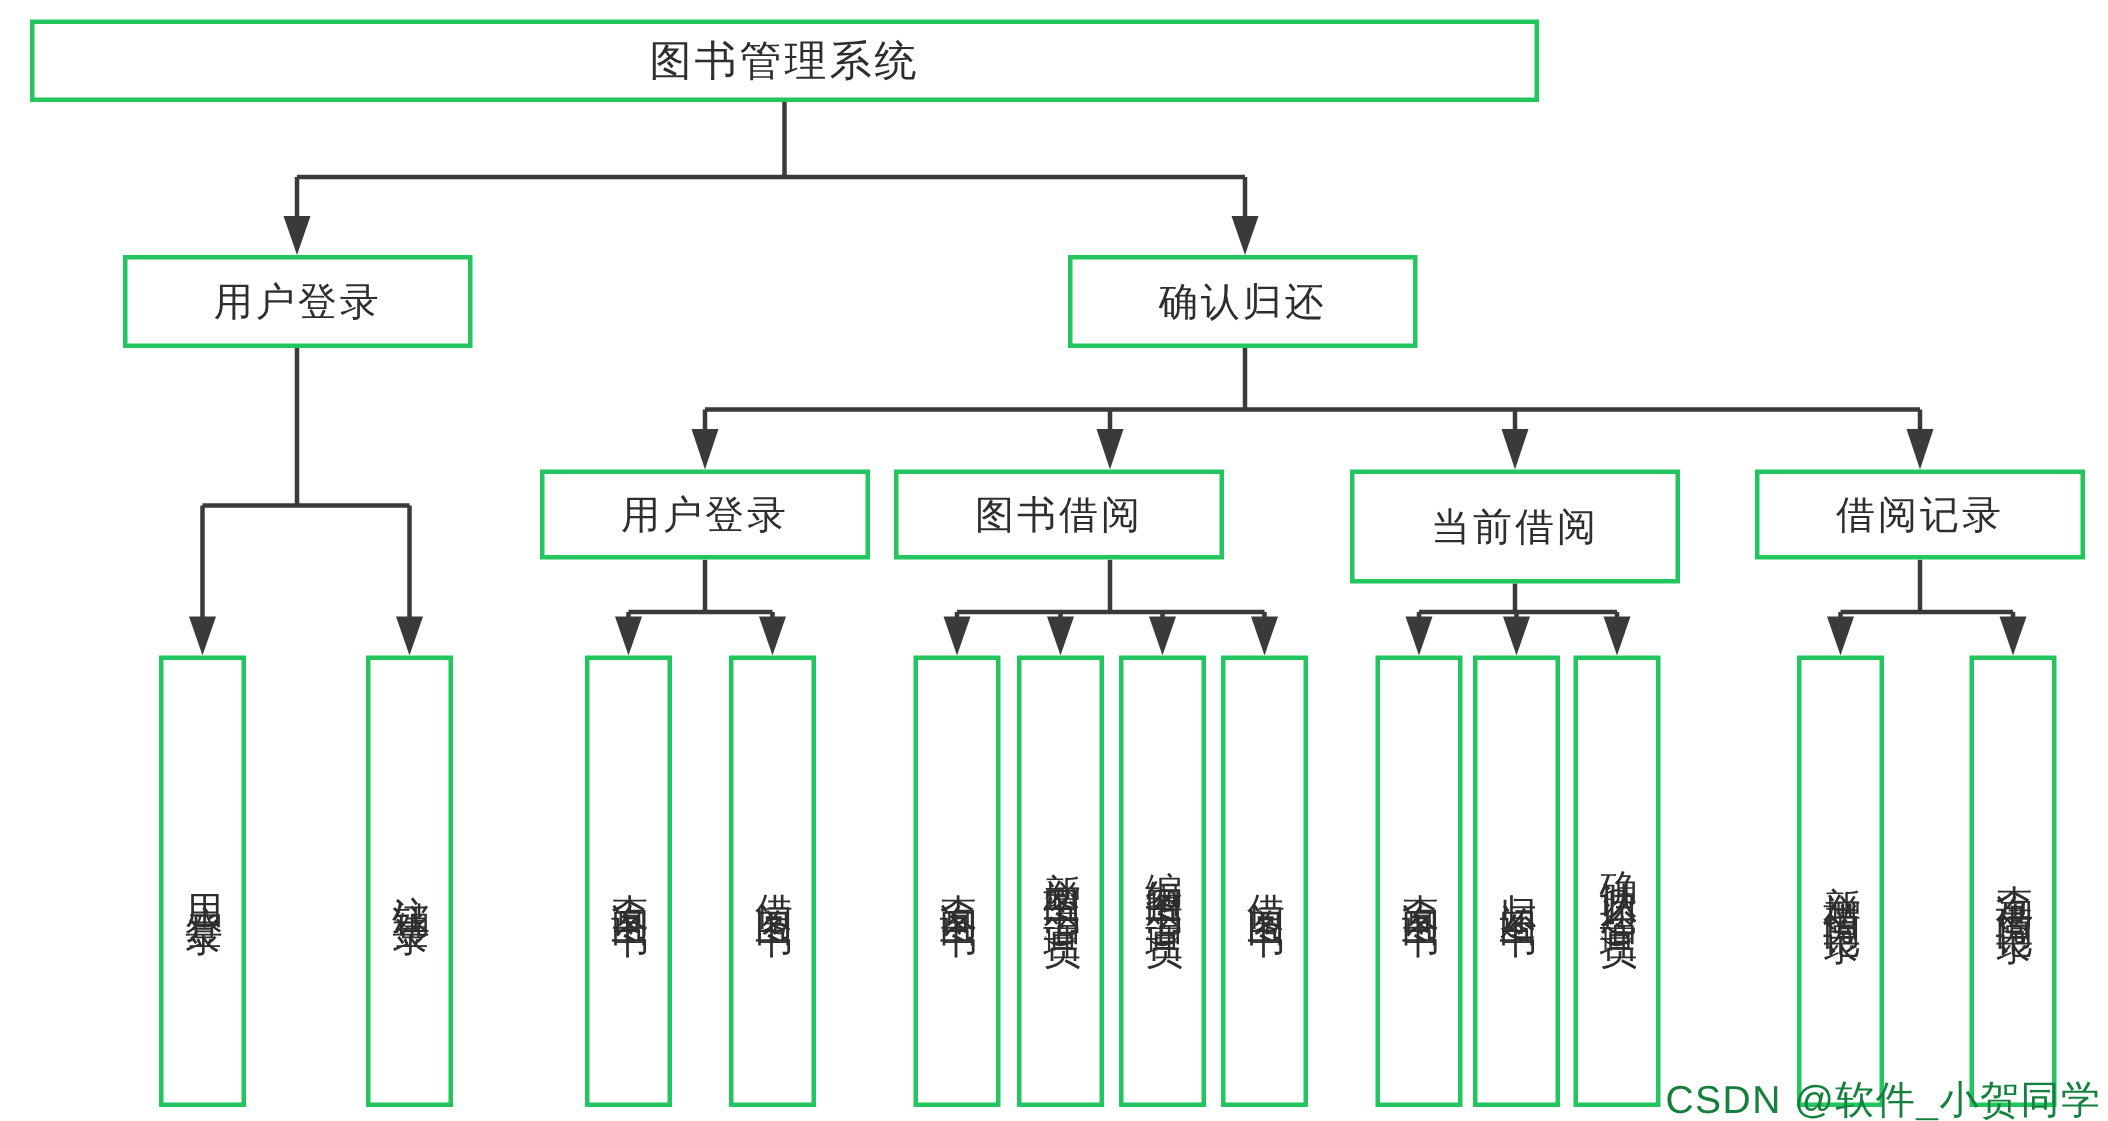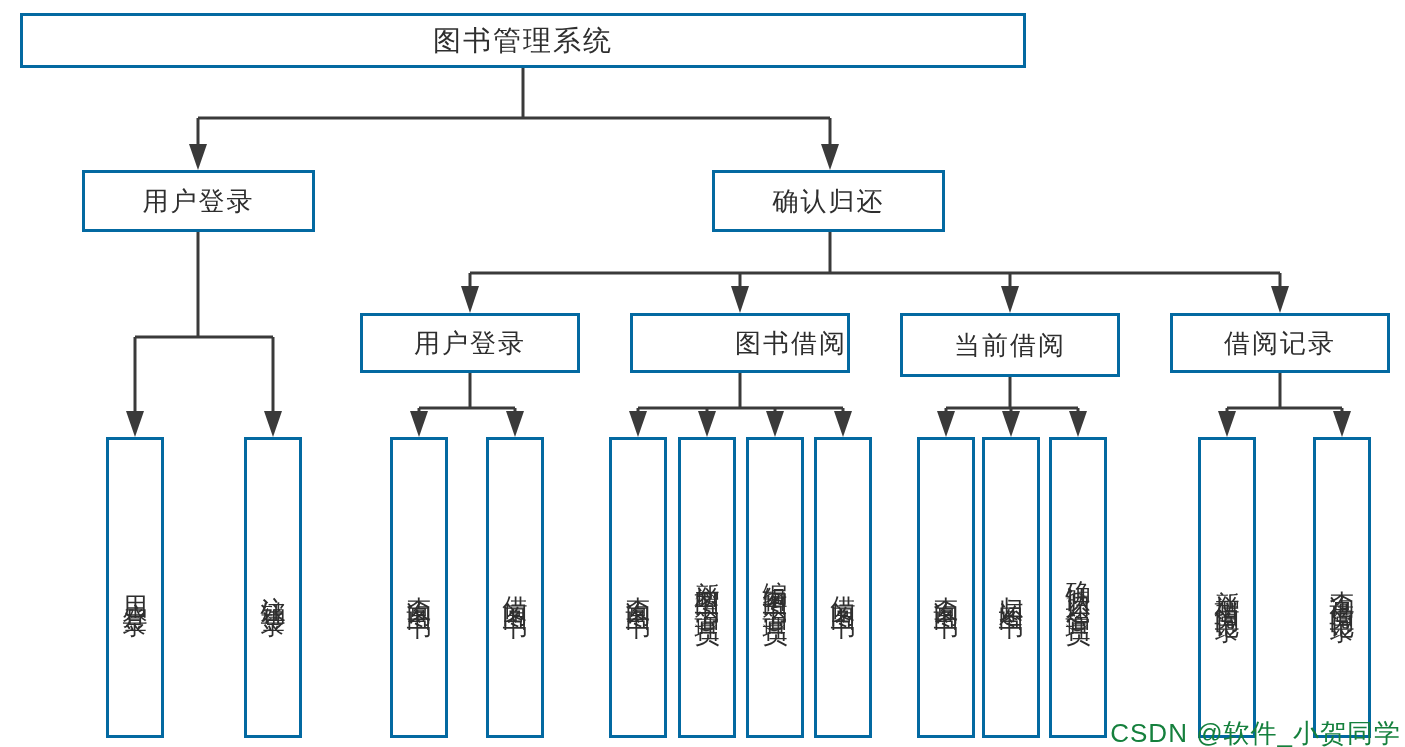--- a/index.html
+++ b/index.html
@@ -14,21 +14,21 @@
   #connectors {
     position: absolute;
     left: 0; top: 0;
     width: 1405px; height: 747px;
     pointer-events: none;
   }
   .node {
     position: absolute;
     box-sizing: border-box;
     background: #ffffff;
-    border: 3px solid #0369a1;
+    border: 3px solid #22c55e;
     display: flex;
     align-items: center;
     justify-content: center;
     color: #2e2e2e;
     text-align: center;
   }
   .node .lbl-h {
     font-size: 26px;
     letter-spacing: 2px;
     white-space: nowrap;
@@ -43,22 +43,22 @@
     text-orientation: mixed;
     font-size: 25px;
     letter-spacing: 6px;
     line-height: 1;
   }
   
   .n-root            { left: 20px;   top: 13px;  width: 1006px; height: 55px; }
   .n-user-login      { left: 82px;   top: 170px; width: 233px;  height: 62px; }
   .n-book-mgmt       { left: 712px;  top: 170px; width: 233px;  height: 62px; }
   .n-new-book-rec    { left: 360px;  top: 313px; width: 220px;  height: 60px; }
-  .n-book-borrow     { left: 630px;  top: 313px; width: 220px;  height: 60px; justify-content: flex-end; }
-  .n-current-borrow  { left: 900px;  top: 313px; width: 220px;  height: 64px; text-align: right; }
+  .n-book-borrow     { left: 596px;  top: 313px; width: 220px;  height: 60px; }
+  .n-current-borrow  { left: 900px;  top: 313px; width: 220px;  height: 76px; text-align: right; }
   .n-borrow-records  { left: 1170px; top: 313px; width: 220px;  height: 60px; }
   .leaf { top: 437px; width: 58px; height: 301px; }
   .n-leaf-user-login { left: 106px; }
   .n-leaf-logout     { left: 244px; }
   .n-nb-query        { left: 390px; }
   .n-nb-borrow       { left: 486px; }
   .n-bb-query        { left: 609px; }
   .n-bb-add          { left: 678px; }
   .n-bb-edit         { left: 746px; }
   .n-bb-borrow       { left: 814px; }

